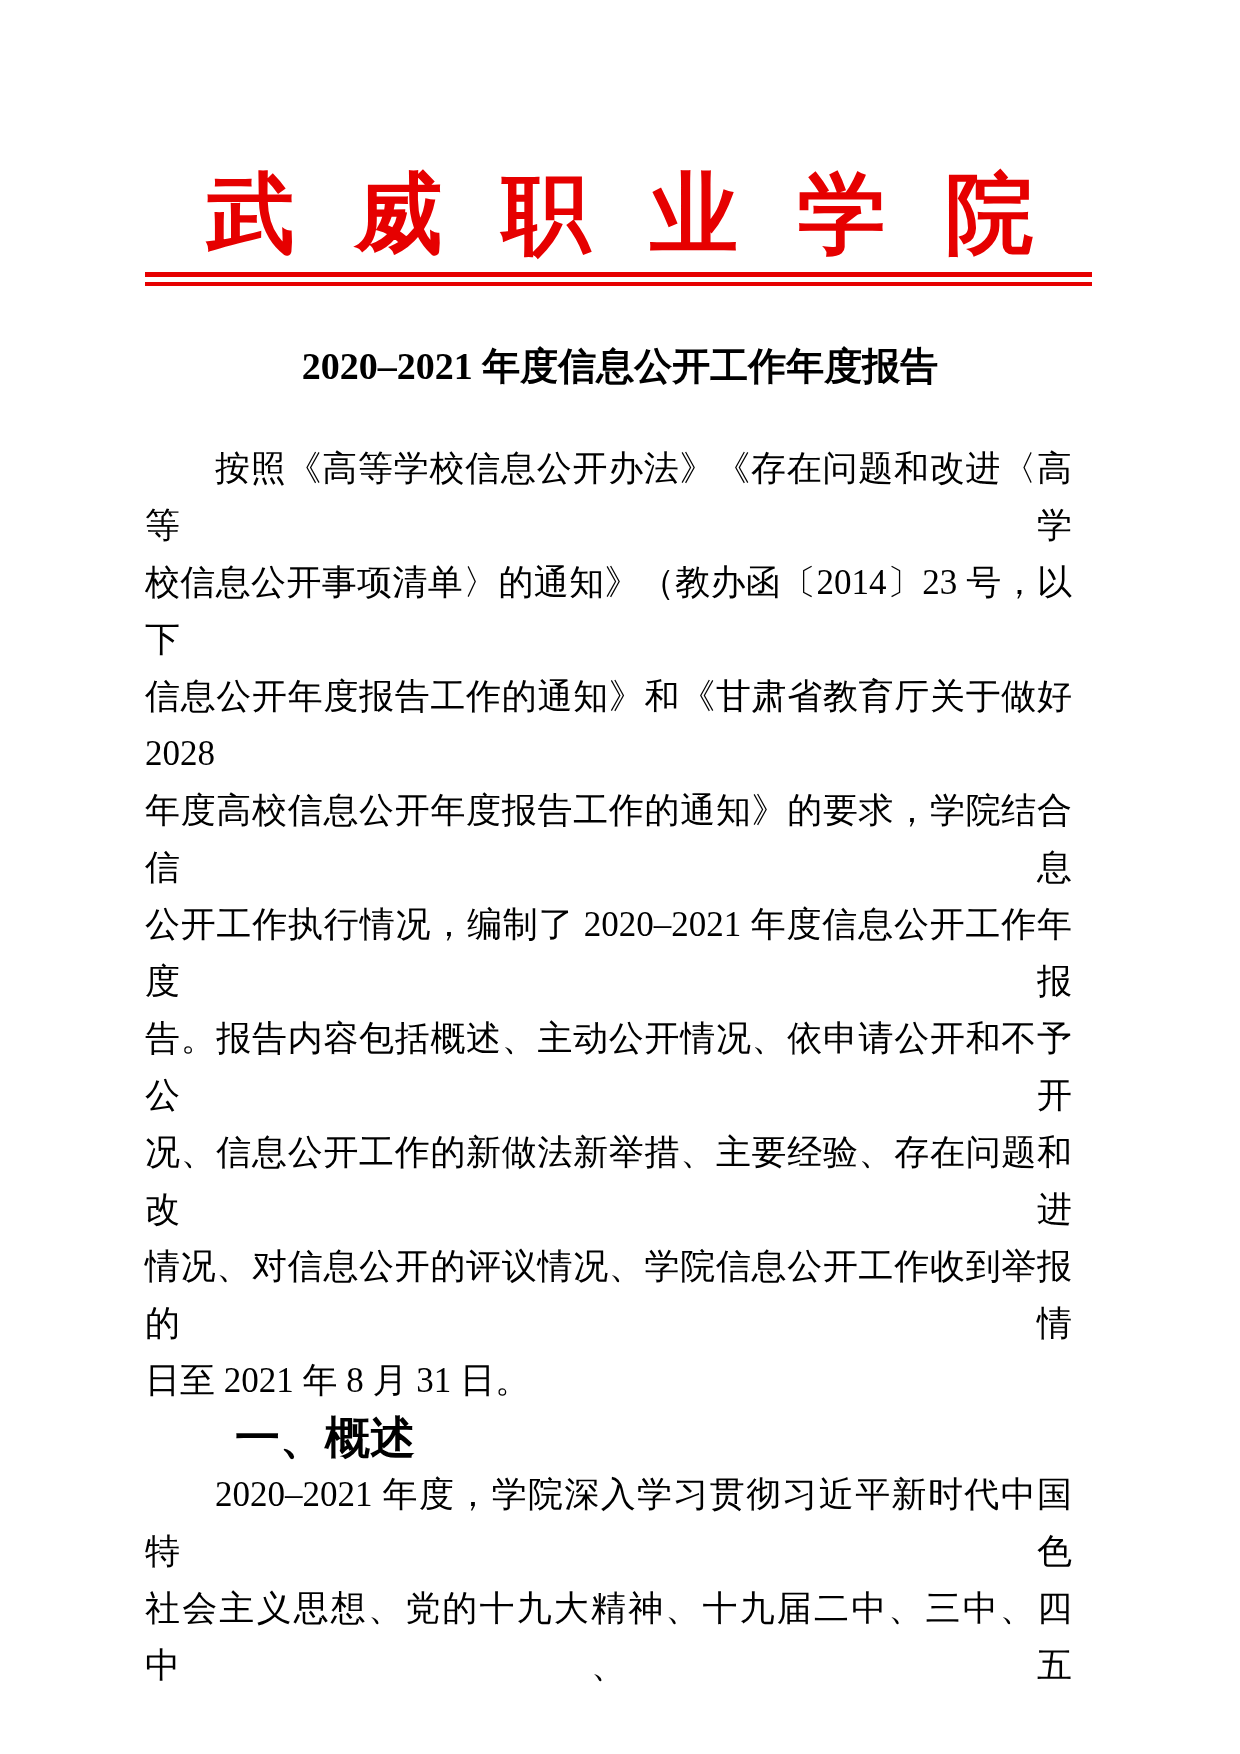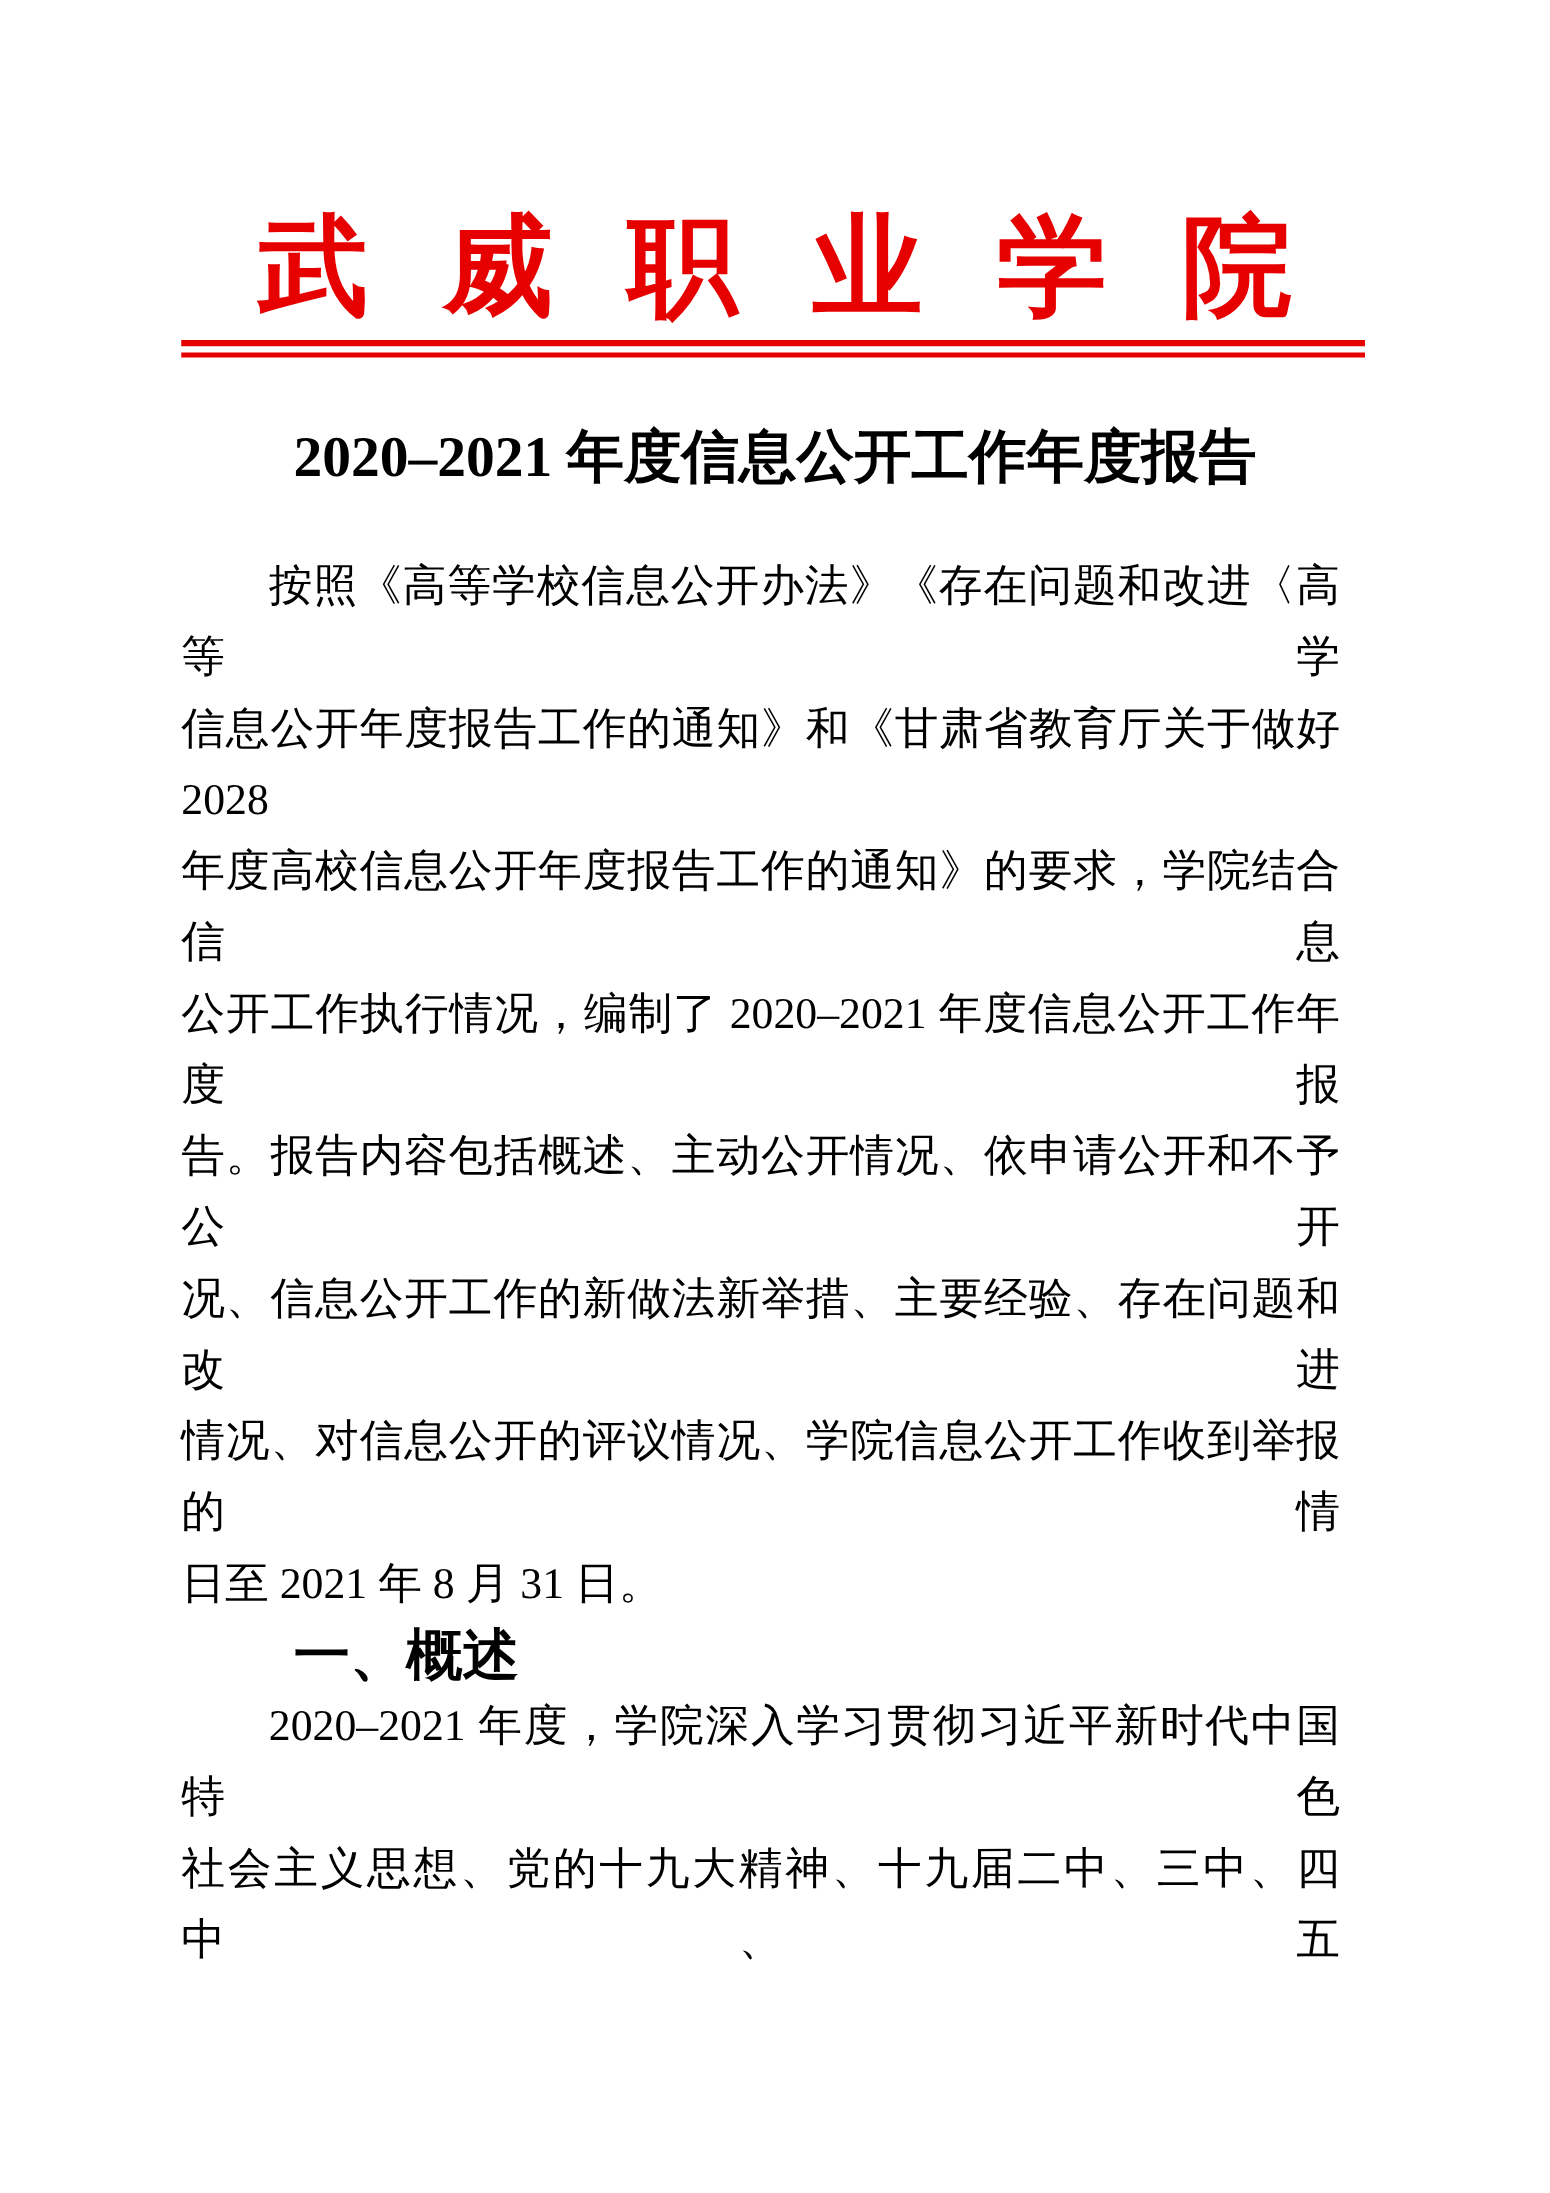--- a/index.html
+++ b/index.html
@@ -30,21 +30,21 @@
   }
   .double-rule {
     margin: 10px 140px 0 137px;
     height: 5px;               
     border-top: 5px solid var(--accent, #e60000);
     border-bottom: 4px solid var(--accent, #e60000);
   }
   .report-title {
     margin: 50px 120px 0 120px;
     text-align: center;
-    font-size: 46px;
+    font-size: 38px;
     line-height: 60px;
     font-weight: bold;
   }
   .doc-body {
     margin: 44px 160px 0 137px;
     font-size: 35px;
     line-height: 57px;
   }
   .line {
     text-align: justify;
@@ -73,20 +73,21 @@
   <div class="letterhead">
     <div class="letterhead-title">武威职业学院</div>
     <div class="double-rule"></div>
   </div>
 
   <div class="report-title">2020–2021 年度信息公开工作年度报告</div>
 
   <div class="doc-body">
     <div class="para ends">
         <div class="line first">按照《高等学校信息公开办法》《存在问题和改进〈高等学</div>
+        <div class="line">校信息公开事项清单〉的通知》（教办函〔2014〕23 号，以下</div>
         <div class="line">信息公开年度报告工作的通知》和《甘肃省教育厅关于做好 2028</div>
         <div class="line">年度高校信息公开年度报告工作的通知》的要求，学院结合信息</div>
         <div class="line">公开工作执行情况，编制了 2020–2021 年度信息公开工作年度报</div>
         <div class="line">告。报告内容包括概述、主动公开情况、依申请公开和不予公开</div>
         <div class="line">况、信息公开工作的新做法新举措、主要经验、存在问题和改进</div>
         <div class="line">情况、对信息公开的评议情况、学院信息公开工作收到举报的情</div>
         <div class="line final">日至 2021 年 8 月 31 日。</div>
       </div>
 
     <div class="section-heading">一、概述</div>

